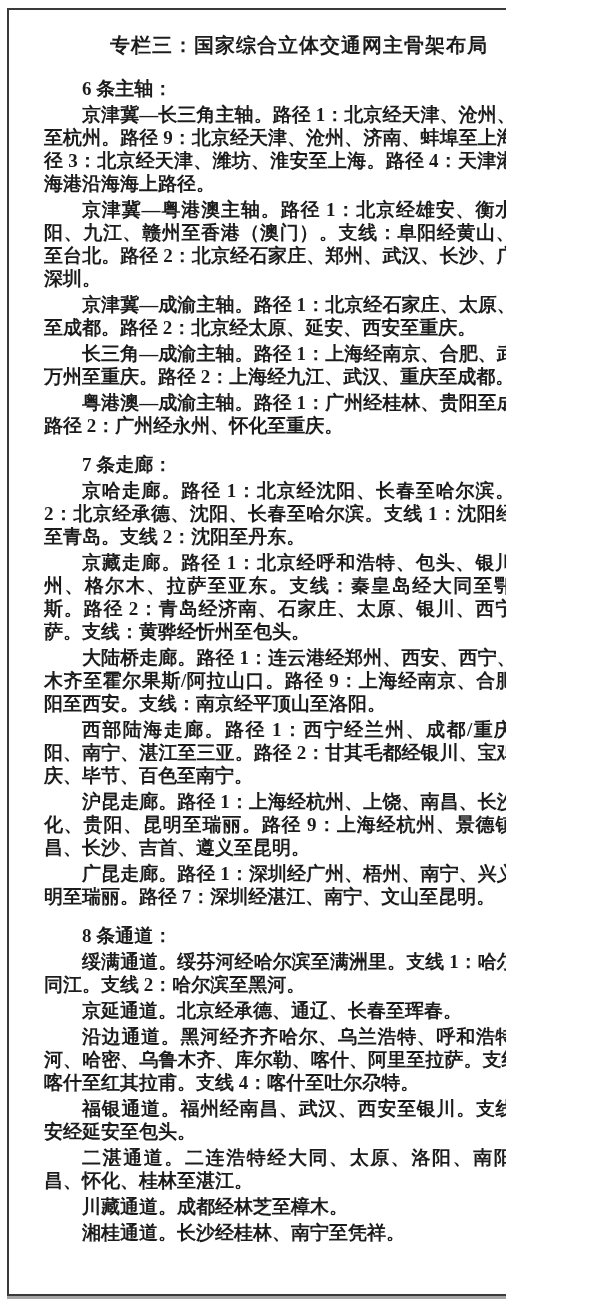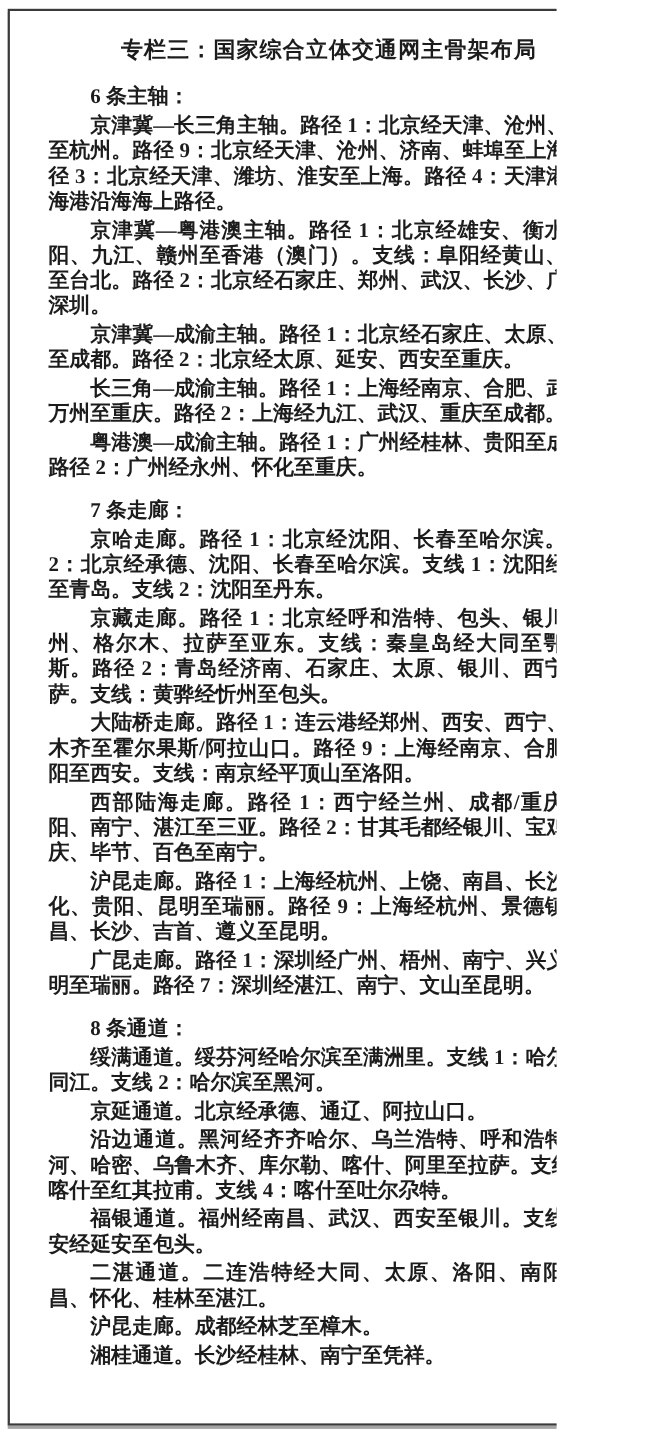--- a/index.html
+++ b/index.html
@@ -74,22 +74,22 @@
           <p class="para">京哈走廊。路径 1：北京经沈阳、长春至哈尔滨。路径 2：北京经承德、沈阳、长春至哈尔滨。支线 1：沈阳经大连至青岛。支线 2：沈阳至丹东。</p>
           <p class="para">京藏走廊。路径 1：北京经呼和浩特、包头、银川、兰州、格尔木、拉萨至亚东。支线：秦皇岛经大同至鄂尔多斯。路径 2：青岛经济南、石家庄、太原、银川、西宁至拉萨。支线：黄骅经忻州至包头。</p>
           <p class="para">大陆桥走廊。路径 1：连云港经郑州、西安、西宁、乌鲁木齐至霍尔果斯/阿拉山口。路径 9：上海经南京、合肥、南阳至西安。支线：南京经平顶山至洛阳。</p>
           <p class="para">西部陆海走廊。路径 1：西宁经兰州、成都/重庆、贵阳、南宁、湛江至三亚。路径 2：甘其毛都经银川、宝鸡、重庆、毕节、百色至南宁。</p>
           <p class="para">沪昆走廊。路径 1：上海经杭州、上饶、南昌、长沙、怀化、贵阳、昆明至瑞丽。路径 9：上海经杭州、景德镇、南昌、长沙、吉首、遵义至昆明。</p>
           <p class="para">广昆走廊。路径 1：深圳经广州、梧州、南宁、兴义、昆明至瑞丽。路径 7：深圳经湛江、南宁、文山至昆明。</p>
         </div>
         <div class="section">
           <p class="para">8 条通道：</p>
           <p class="para">绥满通道。绥芬河经哈尔滨至满洲里。支线 1：哈尔滨至同江。支线 2：哈尔滨至黑河。</p>
-          <p class="para">京延通道。北京经承德、通辽、阿拉山口。</p>
+          <p class="para">京延通道。北京经承德、通辽、长春至珲春。</p>
           <p class="para">沿边通道。黑河经齐齐哈尔、乌兰浩特、呼和浩特、临河、哈密、乌鲁木齐、库尔勒、喀什、阿里至拉萨。支线 1：喀什至红其拉甫。支线 4：喀什至吐尔尕特。</p>
           <p class="para">福银通道。福州经南昌、武汉、西安至银川。支线：西安经延安至包头。</p>
           <p class="para">二湛通道。二连浩特经大同、太原、洛阳、南阳、宜昌、怀化、桂林至湛江。</p>
-          <p class="para">沪昆走廊。成都经林芝至樟木。</p>
+          <p class="para">川藏通道。成都经林芝至樟木。</p>
           <p class="para">湘桂通道。长沙经桂林、南宁至凭祥。</p>
         </div>
       </div>
   </div>
 </div>
 
 </body></html>

